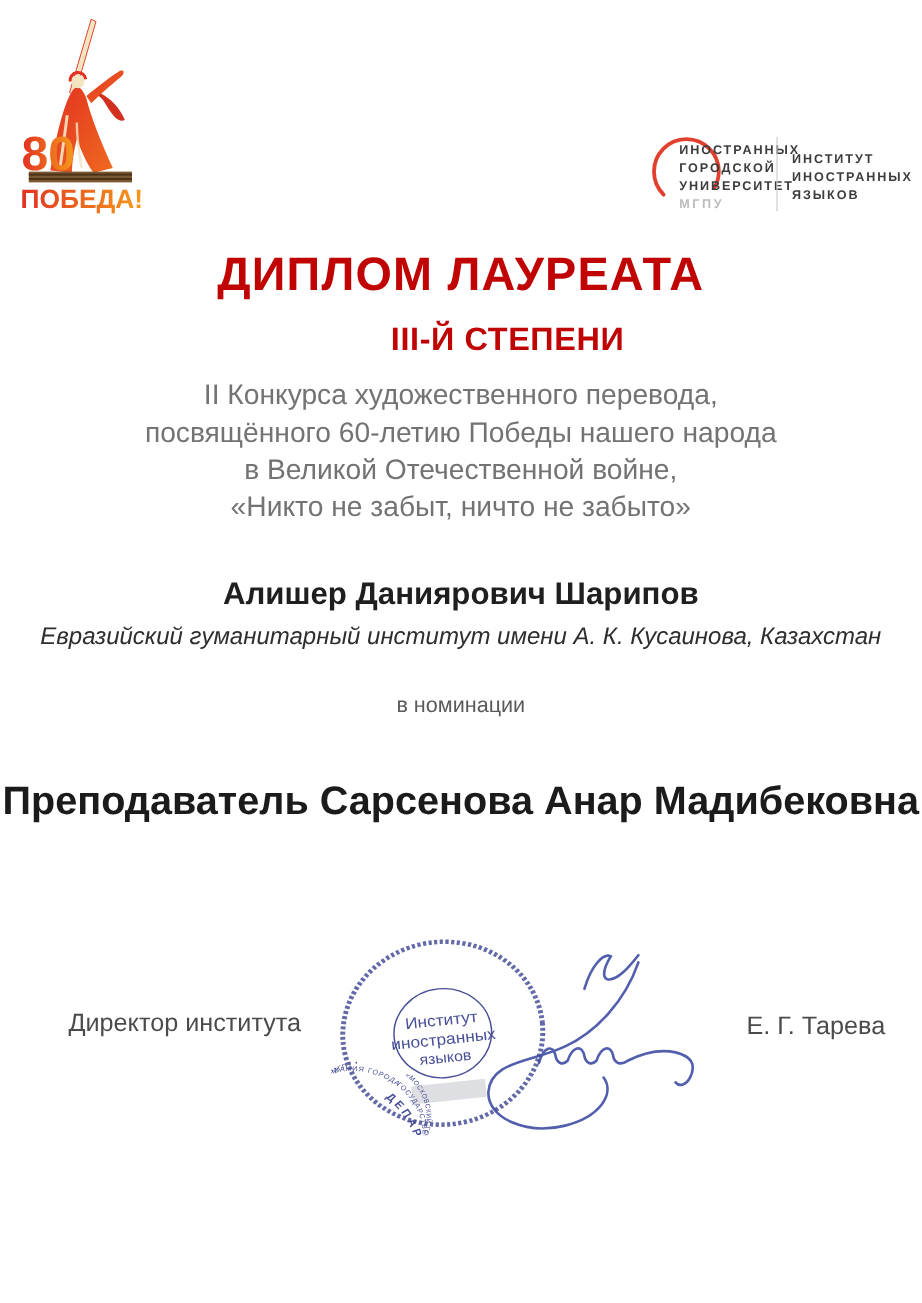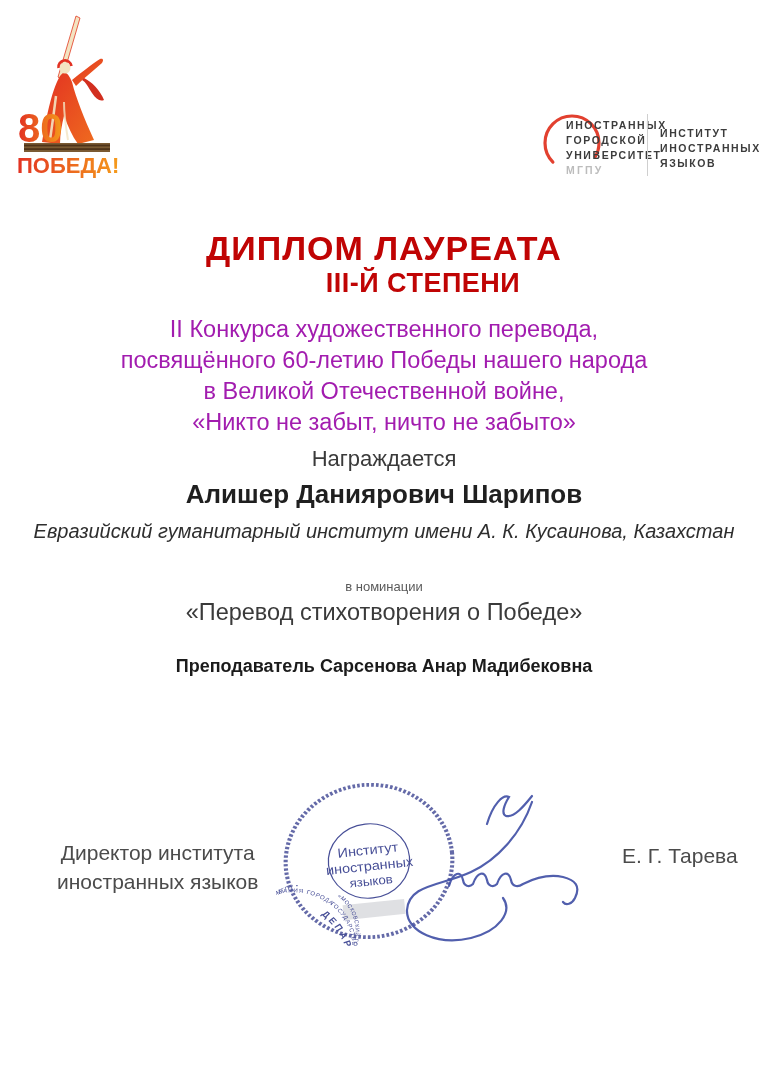--- a/index.html
+++ b/index.html
@@ -4,29 +4,29 @@
 <style>
   html,body{margin:0;padding:0;background:#ffffff;}
   .page{
     position:relative;width:768px;height:1012px;background:#ffffff;overflow:hidden;
     font-family:"Liberation Sans","DejaVu Sans",sans-serif;
   }
   .abs{position:absolute;}
   .center{left:0;width:768px;text-align:center;}
 
   
-  .title{top:210px;font-size:34px;font-weight:bold;color:#c00404;letter-spacing:1px;line-height:40px;margin-top:18px;}
+  .title{top:210px;font-size:39px;font-weight:bold;color:#c00404;letter-spacing:1px;line-height:40px;}
   .degree{top:266px;font-size:27px;font-weight:bold;color:#c00404;letter-spacing:0.5px;line-height:34px;padding-left:39px;}
-  .contest{top:314px;font-size:23.5px;color:#a21caf;line-height:31px;}
+  .contest{top:314px;font-size:23.5px;color:#737373;line-height:31px;}
   .awarded{top:444px;font-size:22px;color:#3a3a3a;line-height:30px;}
   .recipient{top:478px;font-size:26px;font-weight:bold;color:#1f1f1f;line-height:32px;}
   .affiliation{top:517px;font-size:20px;font-style:italic;color:#2e2e2e;line-height:28px;}
-  .nom-label{top:575px;font-size:13px;color:#5a5a5a;line-height:24px;}
+  .nom-label{top:575px;font-size:18px;color:#5a5a5a;line-height:24px;}
   .nomination{top:597px;font-size:23.5px;color:#3a3a3a;line-height:31px;}
-  .teacher{top:650px;font-size:18px;font-weight:bold;color:#1b1b1b;line-height:33px;}
+  .teacher{top:650px;font-size:33px;font-weight:bold;color:#1b1b1b;line-height:33px;}
 
   
   .director{left:57px;top:838px;font-size:21px;color:#4b4b4b;line-height:29px;text-align:center;}
   .director-name{left:622px;top:843px;font-size:21px;color:#4b4b4b;line-height:26px;text-align:center;}
   .stamp{left:276px;top:776px;width:186px;height:170px;z-index:2;}
   .signature{left:405px;top:772px;width:195px;height:178px;z-index:3;}
 
   
   .victory-logo{left:16px;top:14px;width:112px;height:170px;}
 
@@ -103,25 +103,23 @@
   <div class="abs center title">ДИПЛОМ ЛАУРЕАТА</div>
   <div class="abs center degree">III-Й СТЕПЕНИ</div>
 
   <div class="abs center contest">
     <div>II Конкурса художественного перевода,</div>
     <div>посвящённого 60-летию Победы нашего народа</div>
     <div>в Великой Отечественной войне,</div>
     <div>«Никто не забыт, ничто не забыто»</div>
   </div>
 
-  <div class="abs center awarded">Награждается</div>
   <div class="abs center recipient">Алишер Даниярович Шарипов</div>
   <div class="abs center affiliation">Евразийский гуманитарный институт имени А. К. Кусаинова, Казахстан</div>
   <div class="abs center nom-label">в номинации</div>
-  <div class="abs center nomination">«Перевод стихотворения о Победе»</div>
   <div class="abs center teacher">Преподаватель Сарсенова Анар Мадибековна</div>
 
   <div class="abs stamp">
     <svg width="186" height="170" viewBox="0 0 186 170">
       <g transform="translate(93,85) rotate(-6) scale(1.03,0.94)" fill="#39418f" opacity="0.92">
         <defs>
           <path id="ring1" d="M -51.6 51.6 A 73 73 0 1 1 -51.7 51.5"></path>
           <path id="ring2" d="M -41.7 41.7 A 59 59 0 1 1 -41.8 41.6"></path>
           <path id="ring3" d="M -33.9 33.9 A 48 48 0 1 1 -34 33.8"></path>
         </defs>
@@ -149,17 +147,16 @@
       <g fill="none" stroke="#3f4ea5" stroke-width="2.2" stroke-linecap="round" opacity="0.9">
         <path d="M82 52 C88 32 98 22 104 25 C99 33 96 42 101 44 C109 46 119 34 127 24"></path>
         <path d="M127 30 C116 62 92 88 66 100 C36 114 4 112 2 138 C1 160 34 174 66 166 C94 159 108 140 98 126"></path>
         <path d="M44 114 C48 100 56 98 58 108 C59 114 64 116 68 112 C72 100 80 98 82 108 C83 114 88 116 92 112 C96 100 104 98 106 108 C107 114 112 116 118 112 C130 106 144 102 158 105 C170 108 176 114 170 126 C167 132 161 134 158 130"></path>
       </g>
     </svg>
   </div>
 
   <div class="abs director">
     <div>Директор института</div>
-    <div>иностранных языков</div>
   </div>
   <div class="abs director-name">Е. Г. Тарева</div>
 
 </div>
 
 </body></html>

